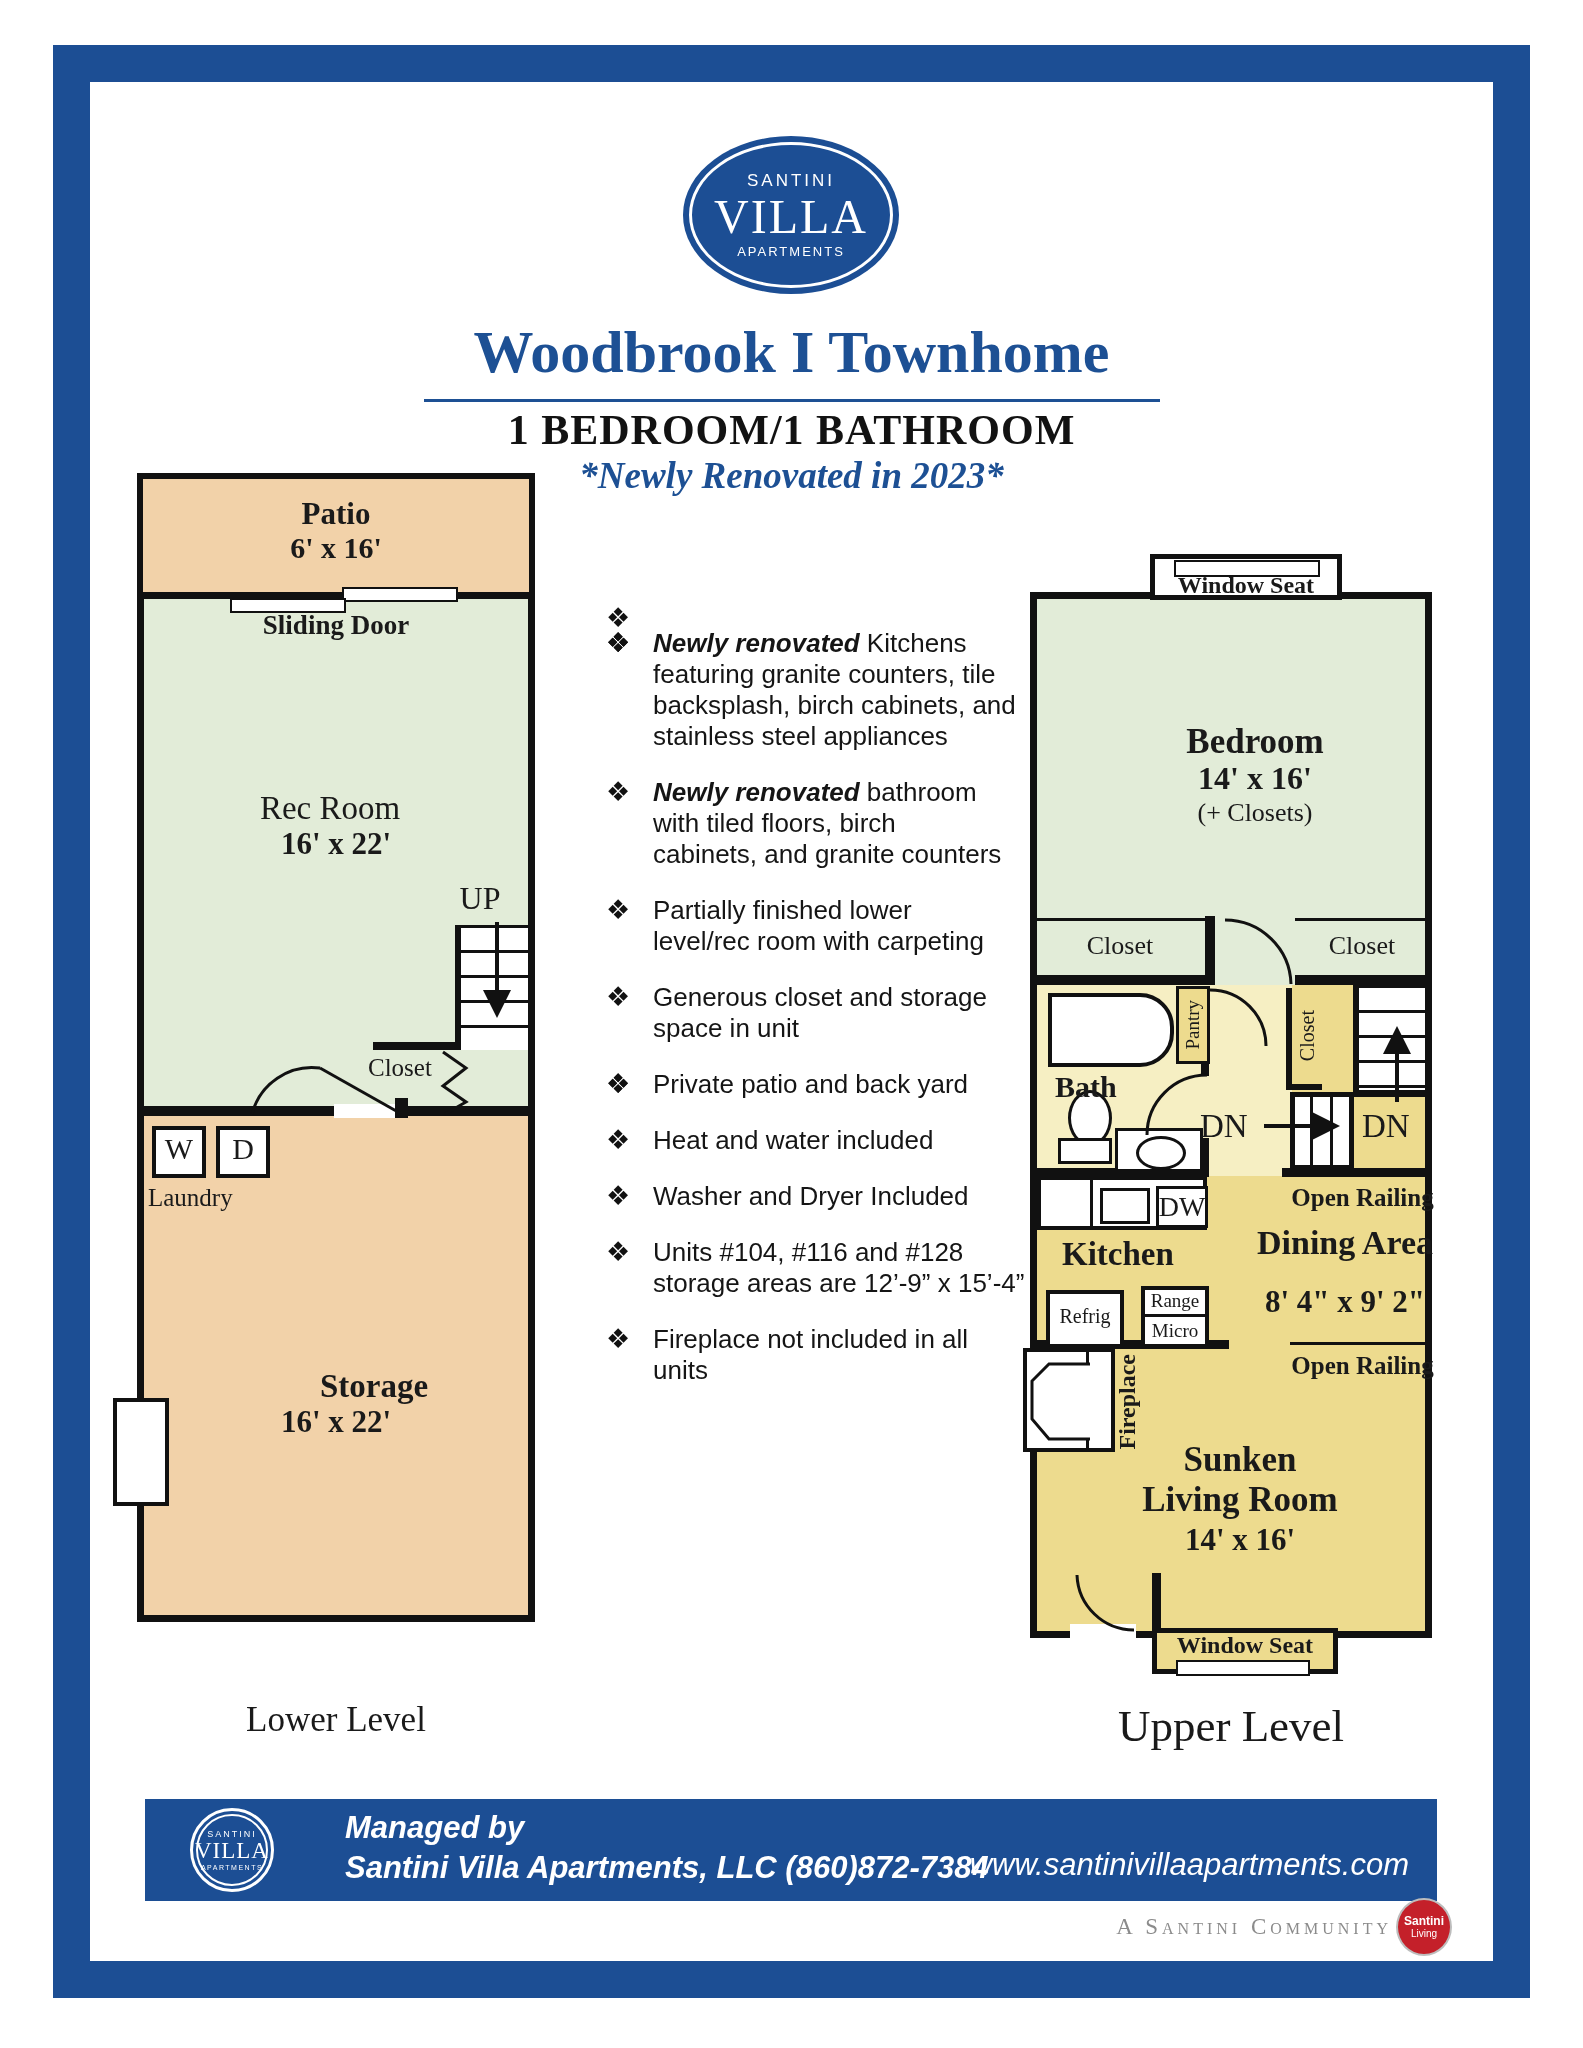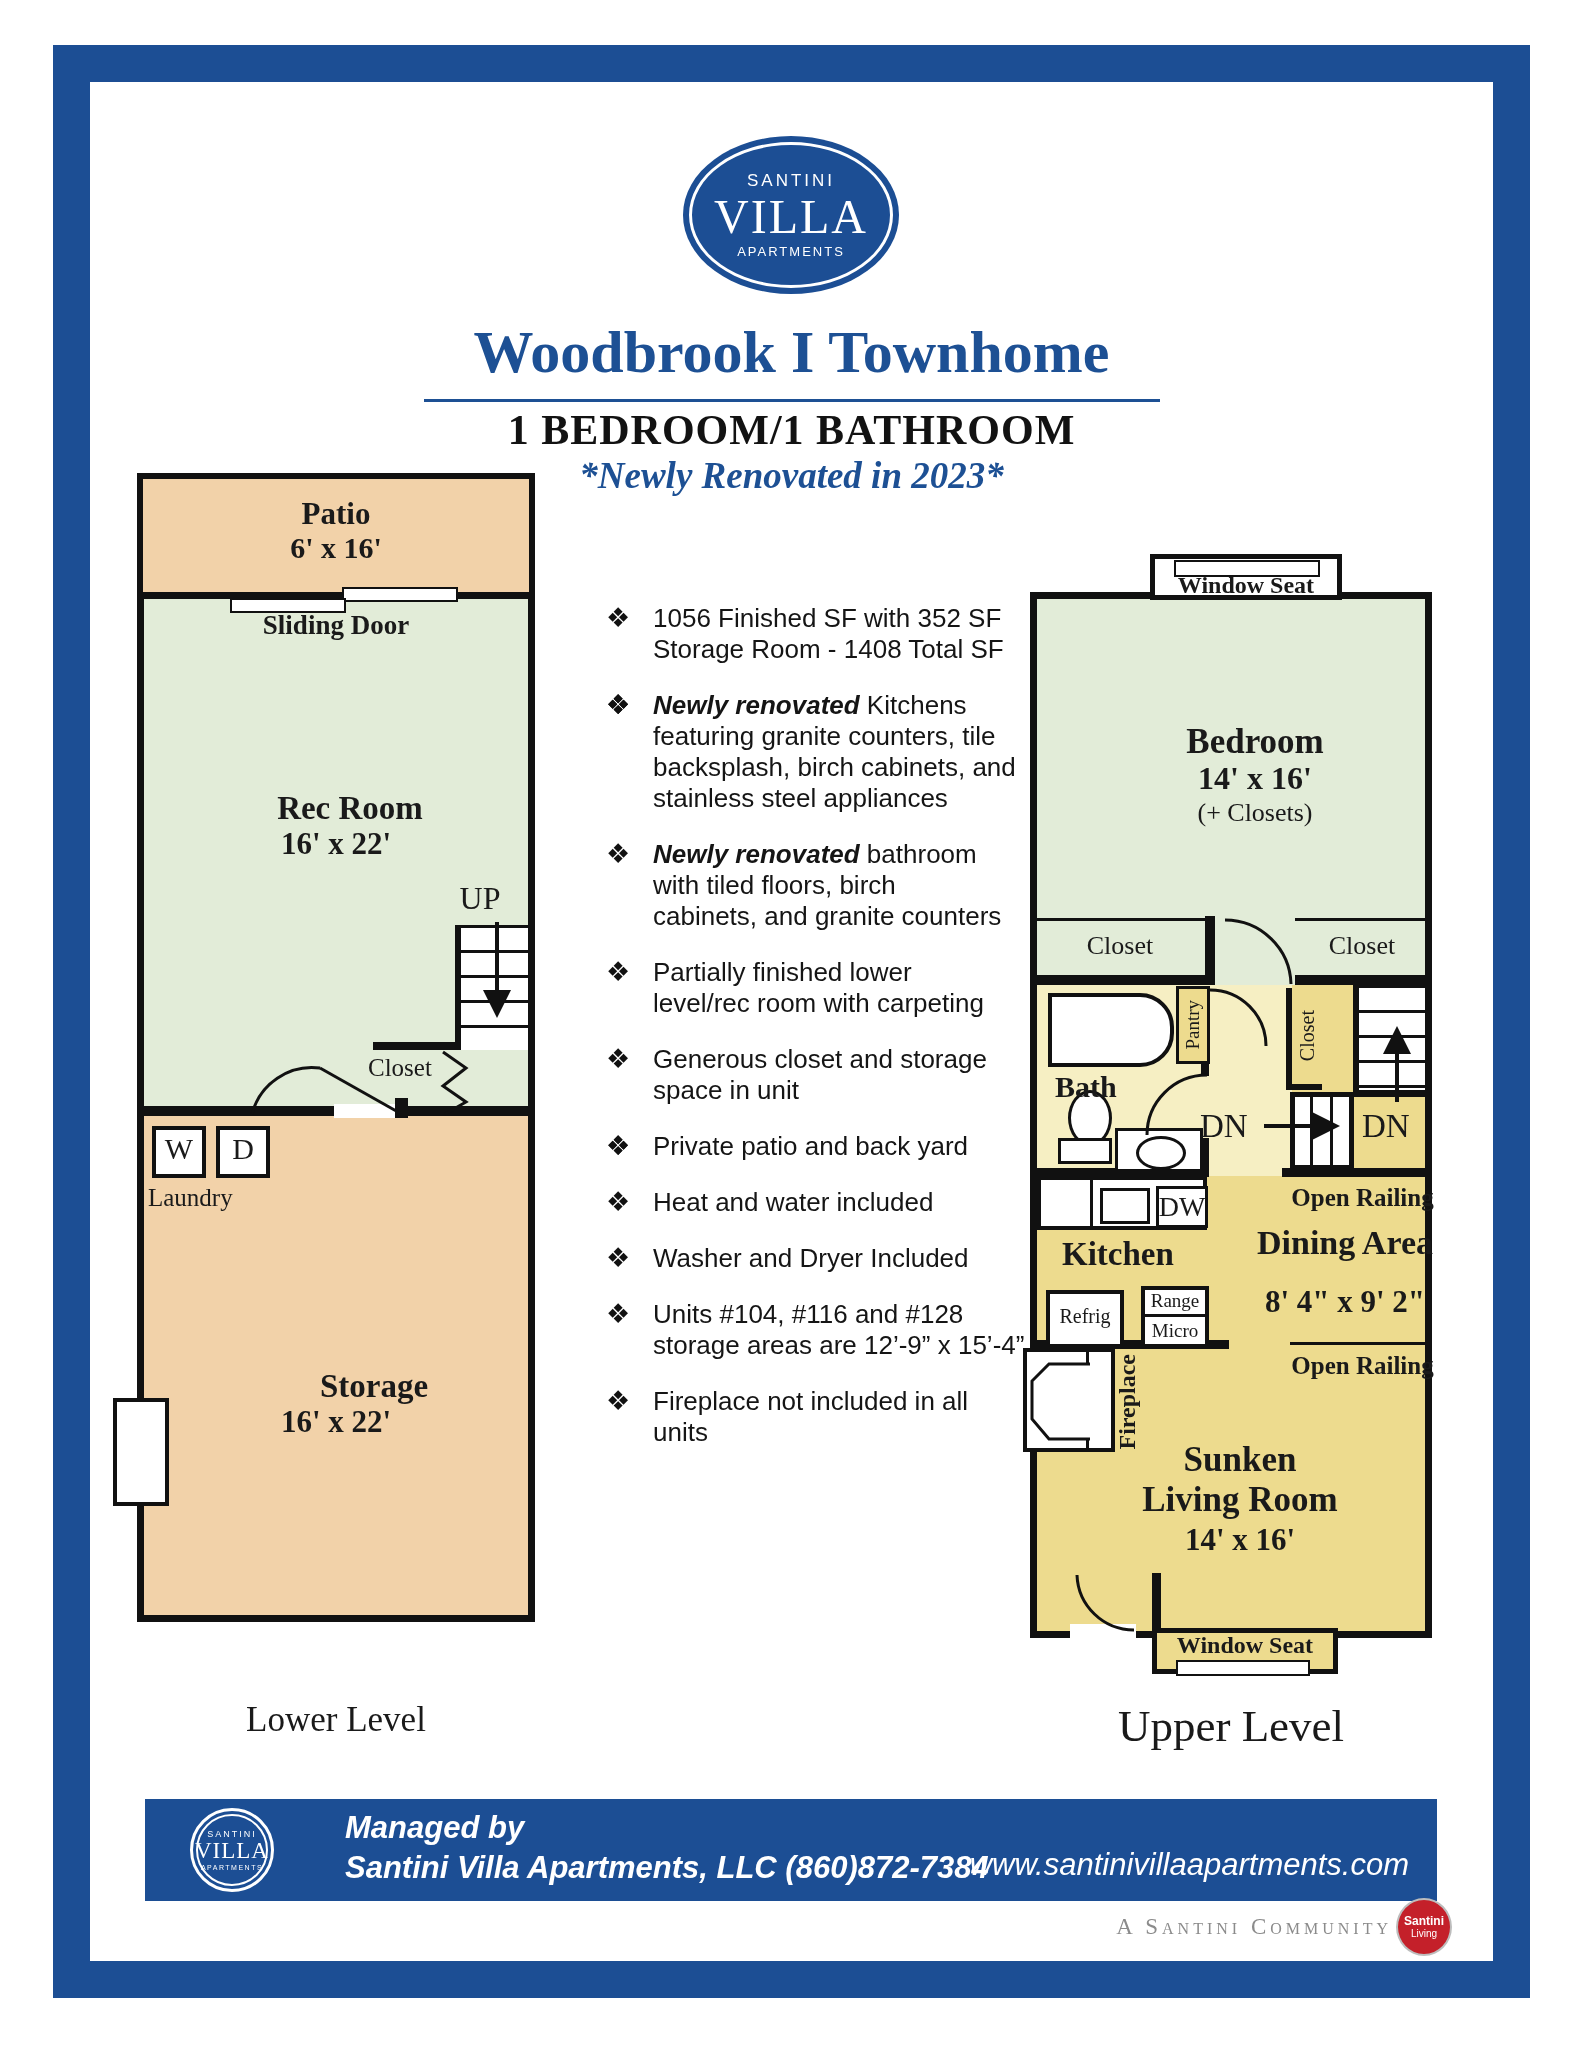--- a/index.html
+++ b/index.html
@@ -43,21 +43,21 @@
 <div class="lbl ctr" style="left:137px;top:496px;width:398px;font-size:31px;font-weight:bold;">Patio</div>
 <div class="lbl ctr" style="left:137px;top:531px;width:398px;font-size:30px;font-weight:bold;">6' x 16'</div>
 
 <div class="plan" style="left:137px;top:592px;width:398px;height:1030px;background:#f2d2a9;"></div>
 <div class="fill" style="left:144px;top:599px;width:384px;height:507px;background:#e2ecd8;"></div>
 
 <div class="abs" style="left:342px;top:587px;width:112px;height:11px;background:#fff;border:2px solid #111;z-index:4;"></div>
 <div class="abs" style="left:230px;top:598px;width:112px;height:11px;background:#fff;border:2px solid #111;z-index:4;"></div>
 <div class="lbl ctr" style="left:137px;top:610px;width:398px;font-size:27px;font-weight:bold;">Sliding Door</div>
 
-<div class="lbl ctr" style="left:151px;top:790px;width:398px;font-size:33px;font-weight:bold;">Rec Room</div>
+<div class="lbl ctr" style="left:131px;top:790px;width:398px;font-size:33px;font-weight:normal;">Rec Room</div>
 <div class="lbl ctr" style="left:137px;top:826px;width:398px;font-size:31px;font-weight:bold;">16' x 22'</div>
 
 <div class="lbl ctr" style="left:440px;top:880px;width:80px;font-size:32px;">UP</div>
 <div class="stairs" style="left:455px;top:925px;width:73px;height:125px;"></div>
 <div class="wall" style="left:373px;top:1042px;width:88px;height:8px;"></div>
 <div class="lbl" style="left:368px;top:1054px;font-size:25px;">Closet</div>
 
 <div class="wall" style="left:144px;top:1106px;width:190px;height:10px;"></div>
 <div class="abs" style="left:334px;top:1104px;width:73px;height:14px;background:#fff;z-index:3;"></div>
 <div class="wall" style="left:407px;top:1106px;width:121px;height:10px;"></div>
@@ -69,22 +69,21 @@
 <div class="lbl ctr" style="left:216px;top:1132px;width:54px;font-size:30px;">D</div>
 <div class="lbl" style="left:148px;top:1184px;font-size:25px;">Laundry</div>
 
 <div class="lbl ctr" style="left:137px;top:1368px;width:474px;font-size:33px;font-weight:bold;">Storage</div>
 <div class="lbl ctr" style="left:137px;top:1404px;width:398px;font-size:31px;font-weight:bold;">16' x 22'</div>
 <div class="wbox" style="left:113px;top:1398px;width:56px;height:108px;z-index:5;"></div>
 
 <div class="lbl ctr" style="left:137px;top:1700px;width:398px;font-size:35px;">Lower Level</div>
 
 <div class="abs" style="left:606px;top:603px;width:420px;z-index:5;">
-    <div class="feat"><span class="bullet">❖</span><span>1056 Finished SF with 352 SF
-Storage Room - 1408 Total SF</span></div>
+    <div class="feat"><span class="bullet">❖</span></div>
     <div class="feat"><span class="bullet">❖</span></div>
     <div class="feat"><span class="bullet">❖</span></div>
     <div class="feat"><span class="bullet">❖</span><span class="bi">Newly renovated</span><span> Kitchens
 featuring granite counters, tile
 backsplash, birch cabinets, and
 stainless steel appliances</span></div>
     <div class="feat"><span class="bullet">❖</span><span class="bi">Newly renovated</span><span> bathroom
 with tiled floors, birch
 cabinets, and granite counters</span></div>
     <div class="feat"><span class="bullet">❖</span><span>Partially finished lower

